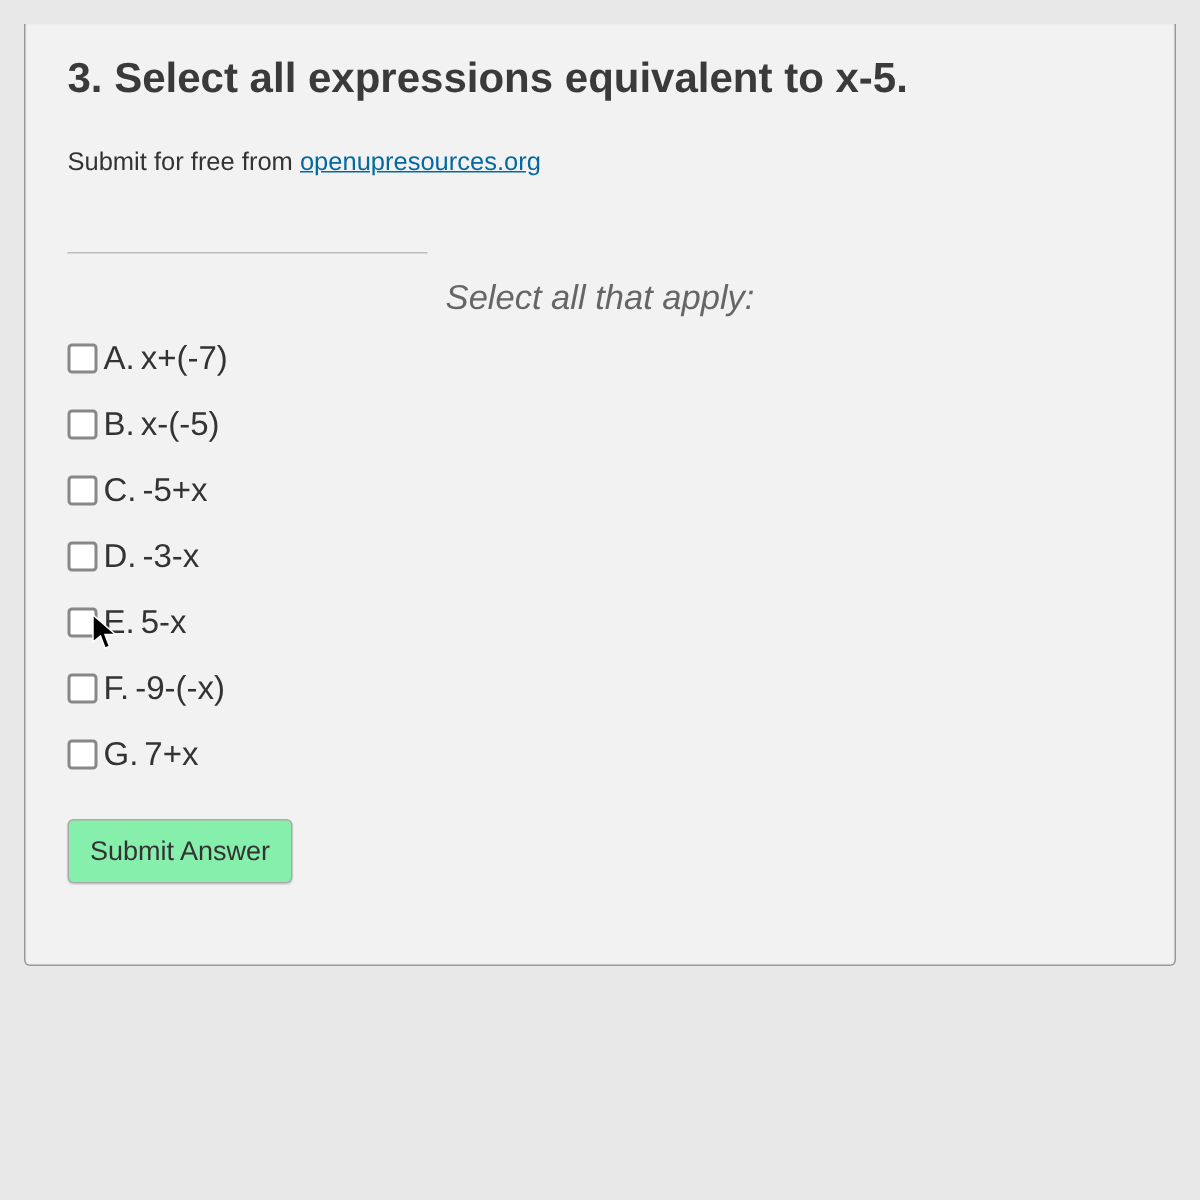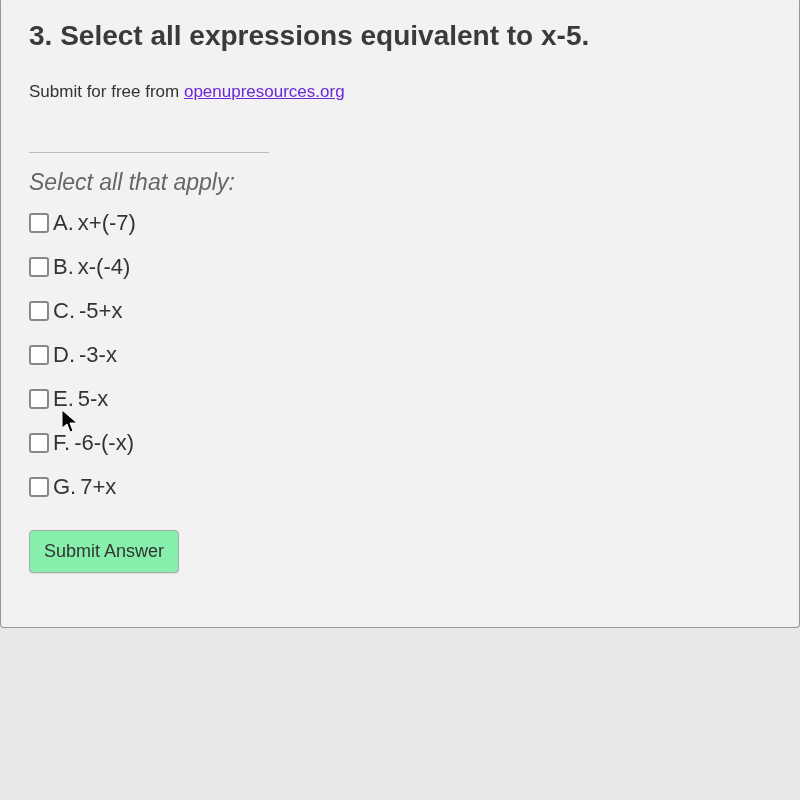--- a/index.html
+++ b/index.html
@@ -11,52 +11,53 @@
       font-family: "Trebuchet MS", Verdana, Arial, sans-serif;
       background: #e8e8e8;
       width: 800px;
       height: 800px;
       overflow: hidden;
     }
     .page {
       background: #f2f2f2;
       border: 1px solid #999;
       border-top: none;
-      margin: 0;
+      margin: 16px;
       padding: 20px 28px 30px 28px;
       height: 628px;
       border-radius: 0 0 4px 4px;
       box-shadow: inset 0 0 2px rgba(0,0,0,0.05);
     }
     .question-title {
       font-size: 28px;
       color: #3a3a3a;
       font-weight: 600;
       margin: 0 0 30px 0;
     }
     .attribution {
       font-size: 17px;
       color: #333;
       margin: 28px 0 50px 0;
     }
     .attribution a {
-      color: #6d28d9;
+      color: #0369a1;
       text-decoration: underline;
     }
     .divider {
       border: none;
       border-top: 1px solid #bcbcbc;
       width: 240px;
       margin: 0 0 16px 0;
     }
     .instruction {
       font-size: 23px;
       color: #666;
       font-style: italic;
       margin: 0 0 14px 0;
+      text-align: center;
     }
     .options {
       display: flex;
       flex-direction: column;
       gap: 18px;
       margin-bottom: 30px;
     }
     .option {
       display: flex;
       align-items: center;
@@ -109,41 +110,41 @@
 
   <div class="options">
     <label class="option">
       <span class="checkbox"></span>
       <span>A.</span>
       <span>x+(-7)</span>
     </label>
     <label class="option">
       <span class="checkbox"></span>
       <span>B.</span>
-      <span>x-(-4)</span>
+      <span>x-(-5)</span>
     </label>
     <label class="option">
       <span class="checkbox"></span>
       <span>C.</span>
       <span>-5+x</span>
     </label>
     <label class="option">
       <span class="checkbox"></span>
       <span>D.</span>
       <span>-3-x</span>
     </label>
     <label class="option">
       <span class="checkbox"></span>
       <span>E.</span>
       <span>5-x</span>
     </label>
     <label class="option">
       <span class="checkbox"></span>
       <span>F.</span>
-      <span>-6-(-x)</span>
+      <span>-9-(-x)</span>
     </label>
     <label class="option">
       <span class="checkbox"></span>
       <span>G.</span>
       <span>7+x</span>
     </label>
   </div>
 
   <button class="submit-btn">Submit Answer</button>
 

